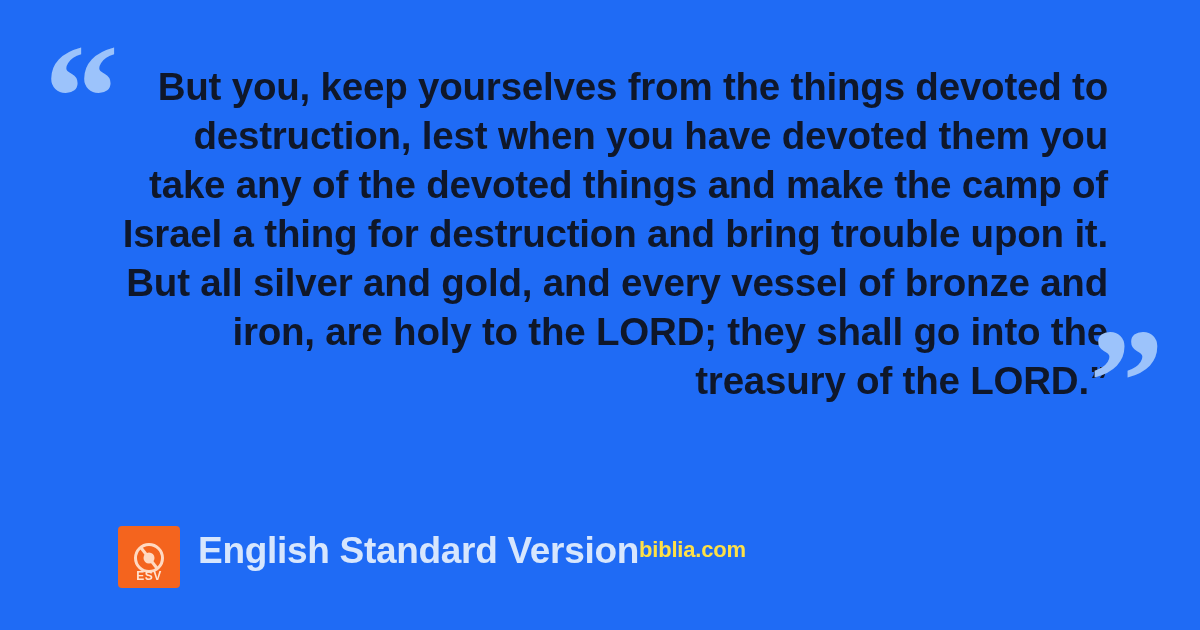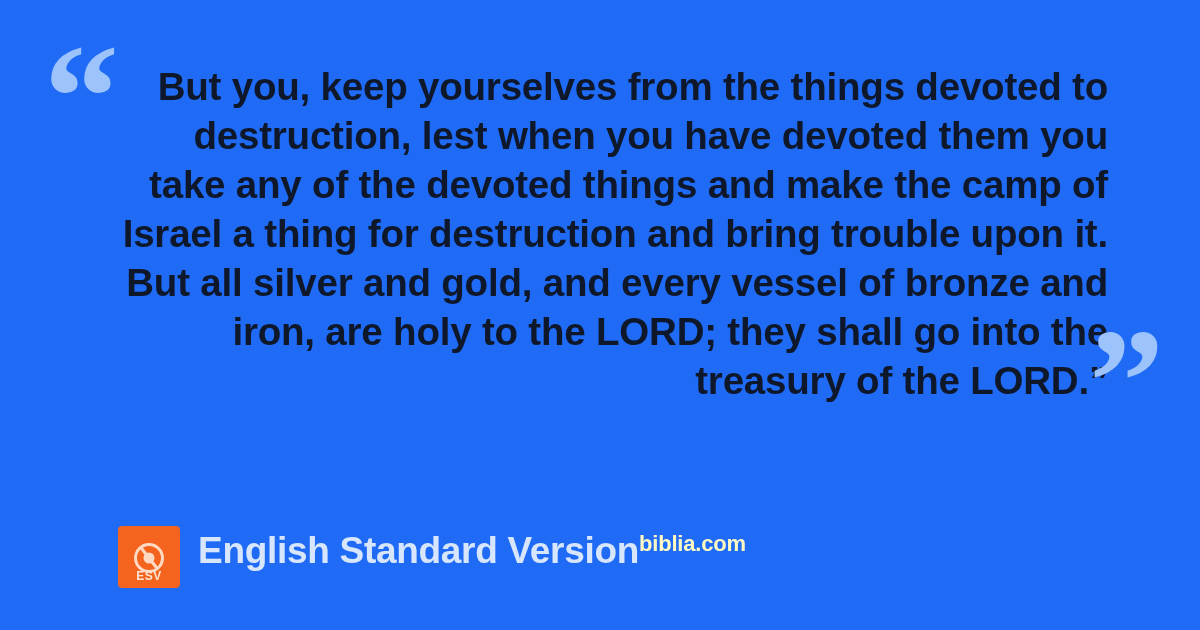--- a/index.html
+++ b/index.html
@@ -118,22 +118,22 @@
   }
   .version-name {
     color: #d7e6fd;
     font-family: "Liberation Sans", sans-serif;
     font-weight: 700;
     font-size: 37px;
     line-height: 1.05;
     letter-spacing: -0.3px;
   }
   .site-url {
-    margin-top: 0;
-    color: #fef9c3;
+    margin-top: 6px;
+    color: #fde047;
     font-family: "Liberation Sans", sans-serif;
     font-weight: 700;
     font-size: 22px;
     line-height: 1.1;
     letter-spacing: -0.2px;
   }
 </style>
 </head>
 <body>
 

